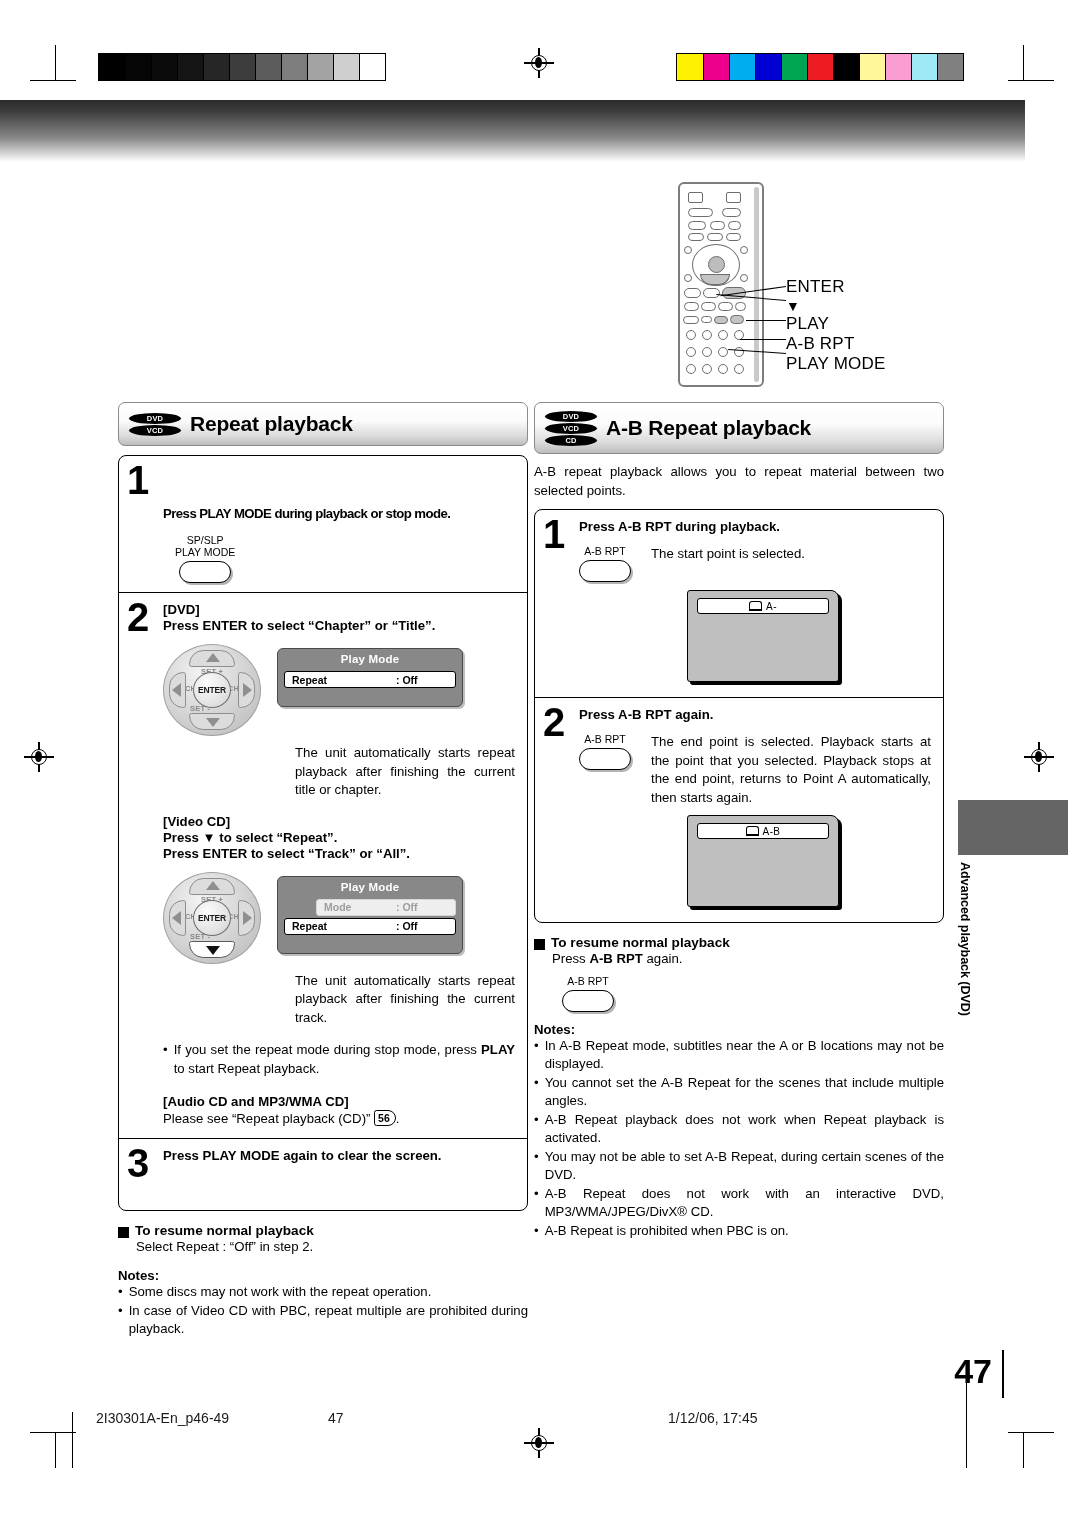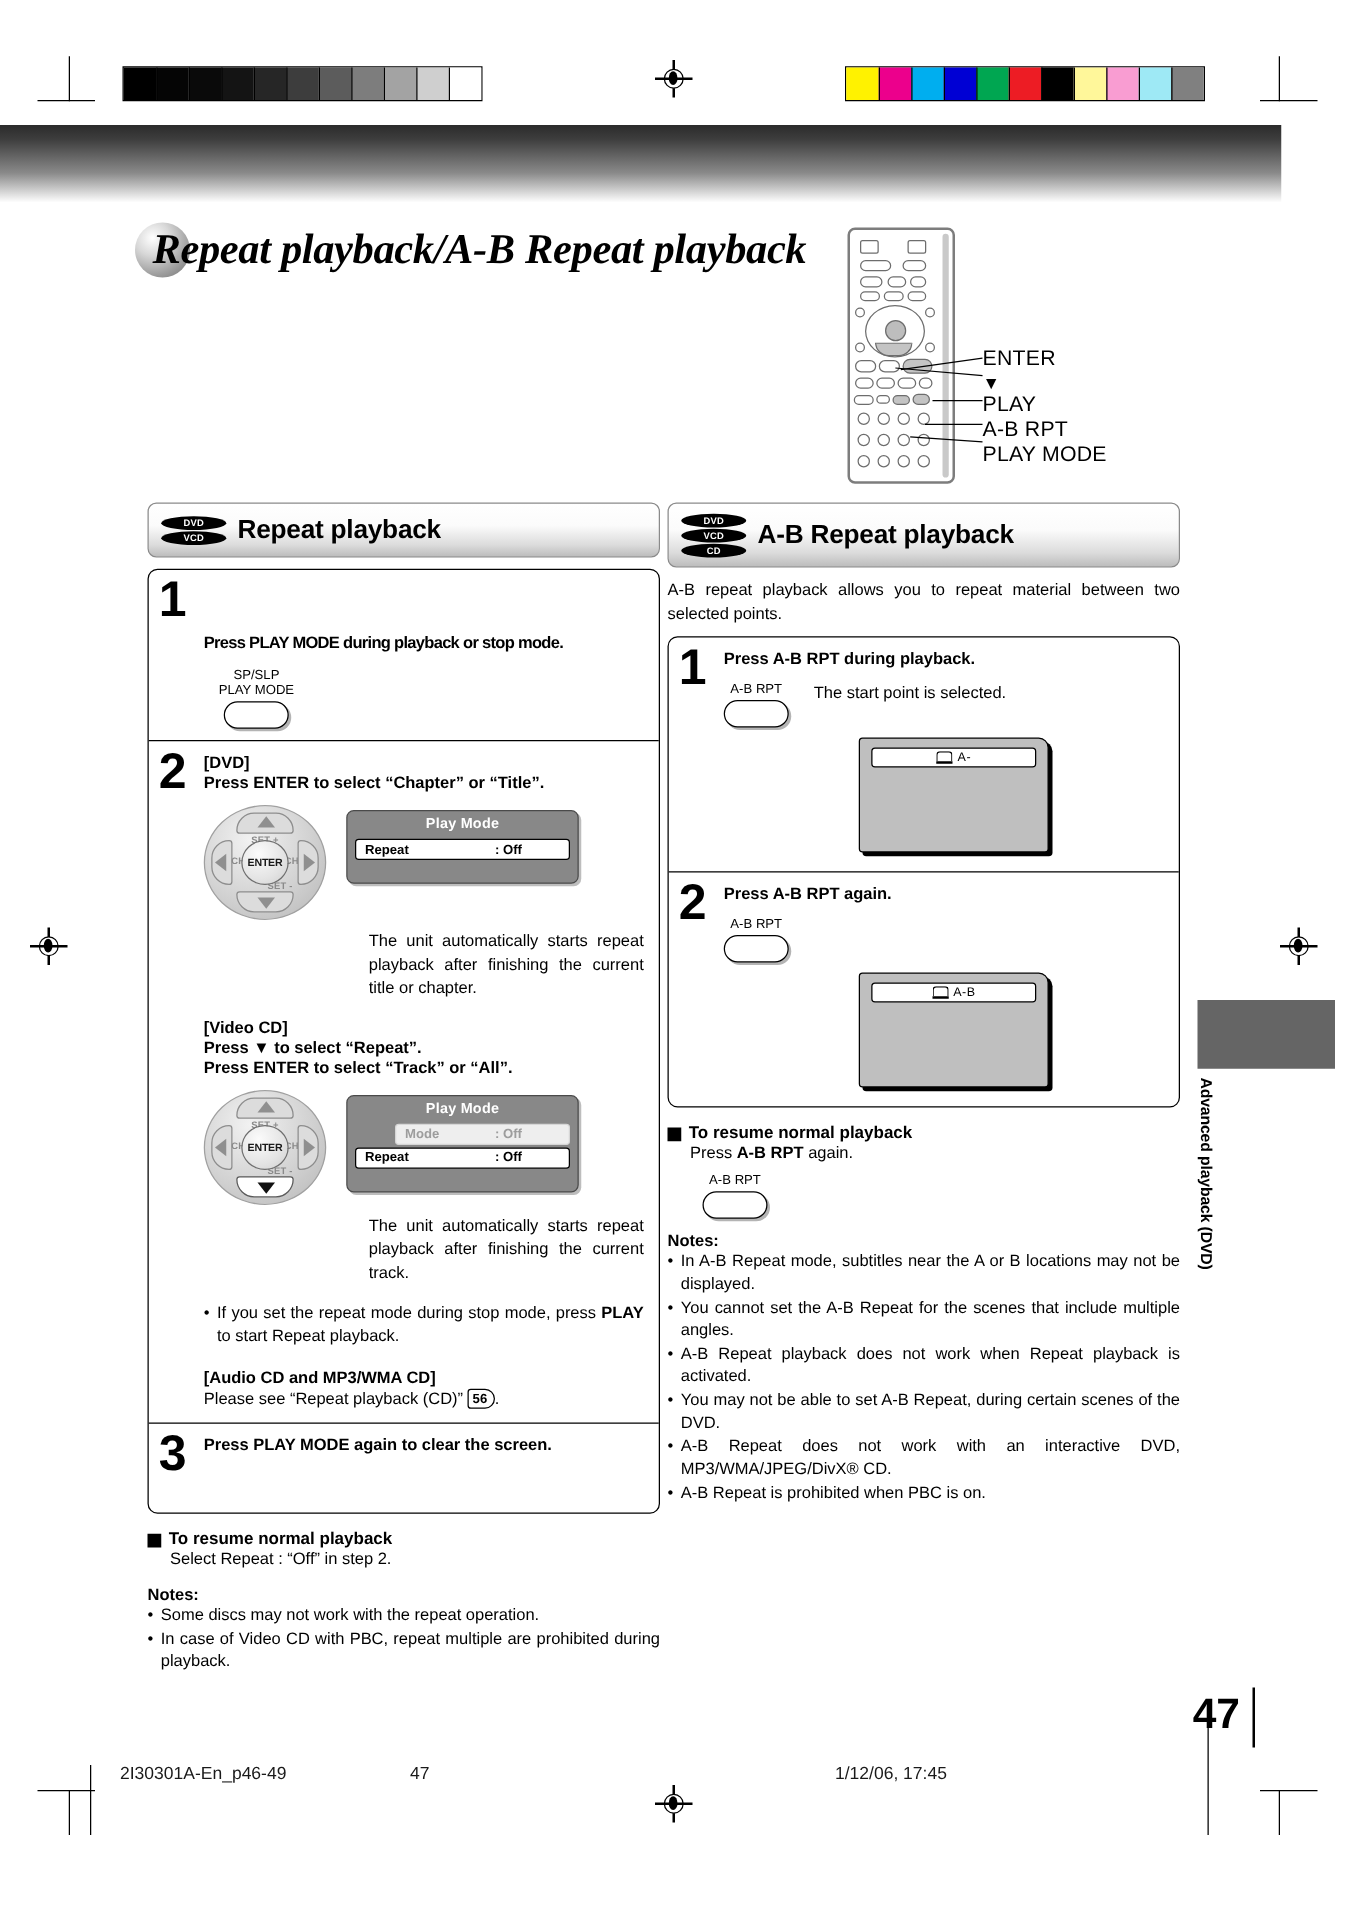--- a/index.html
+++ b/index.html
@@ -154,21 +154,21 @@
     position:absolute; left: 30px; top: 28px; width: 38px; height: 36px;
     border-radius: 50%; border: 1.6px solid #6f6f6f;
     background: radial-gradient(circle at 36% 30%, #fbfbfb 0%, #e4e4e4 60%, #cfcfcf 100%);
     display:flex; align-items:center; justify-content:center;
     font-size: 8.5px; font-weight: bold; letter-spacing: -0.2px; color:#1a1a1a;
   }
   .dpadgfx .setlbl {
     position:absolute; font-size: 7.5px; font-weight: bold; color:#8a8a8a; letter-spacing:0.2px;
   }
   .setlbl.s-up { left: 38px; top: 23px; }
-  .setlbl.s-dn { left: 51px; bottom: 23px; }
+  .setlbl.s-dn { left: 27px; bottom: 23px; }
   .setlbl.s-lf { left: 22px; top: 40px; }
   .setlbl.s-rt { right: 22px; top: 40px; }
 
   
   .osd {
     width: 186px; border: 1.4px solid #4a4a4a; border-radius: 6px;
     background: #888888; padding: 0 0 16px; overflow: hidden;
     box-shadow: 2px 2px 0 #bdbdbd;
   }
   .osd-title {
@@ -295,24 +295,20 @@
       <div style="background: rgb(237, 28, 36); width: 26px;"></div>
       <div style="background: rgb(0, 0, 0); width: 26px;"></div>
       <div style="background: rgb(255, 247, 154); width: 26px;"></div>
       <div style="background: rgb(249, 157, 210); width: 26px;"></div>
       <div style="background: rgb(158, 233, 245); width: 26px;"></div>
       <div style="background: rgb(128, 128, 128); width: 26px;"></div>
     </div>
 
   <div class="gradient-band"></div>
 
-  <div class="title-wrap">
-    <div class="title-ball"></div>
-    <div class="title-text">Repeat playback/A-B Repeat playback</div>
-  </div>
 
   <div class="remote">
     <div class="remote-body"></div>
     <div class="rbtn rsq" style="left:10px;top:10px;width:15px;height:11px;"></div>
     <div class="rbtn rsq" style="left:48px;top:10px;width:15px;height:11px;"></div>
     <div class="rbtn rpill" style="left:10px;top:26px;width:25px;height:9px;"></div>
     <div class="rbtn rpill" style="left:44px;top:26px;width:19px;height:9px;"></div>
     <div class="rbtn rpill" style="left:10px;top:39px;width:18px;height:9px;"></div>
     <div class="rbtn rpill" style="left:32px;top:39px;width:15px;height:9px;"></div>
     <div class="rbtn rpill" style="left:50px;top:39px;width:13px;height:9px;"></div>
@@ -526,20 +522,21 @@
       </div>
 
       <div class="step">
         <div class="step-num">2</div>
         <div class="step-title">Press A-B RPT again.</div>
         <div style="display:flex;gap:20px;margin-top:10px;">
           <div class="keycap">
             <div class="klabel">A-B RPT</div>
             <div class="kbtn"></div>
           </div>
+          <div class="para" style="flex:1;">The end point is selected. Playback starts at the point that you selected. Playback stops at the end point, returns to Point A automatically, then starts again.</div>
         </div>
         <div class="tvscreen" style="margin:8px 0 6px 108px;">
           <div class="tv-banner">
             <span class="rpt-icon"></span>
             <span>A-B</span>
           </div>
         </div>
       </div>
     </div>
 

